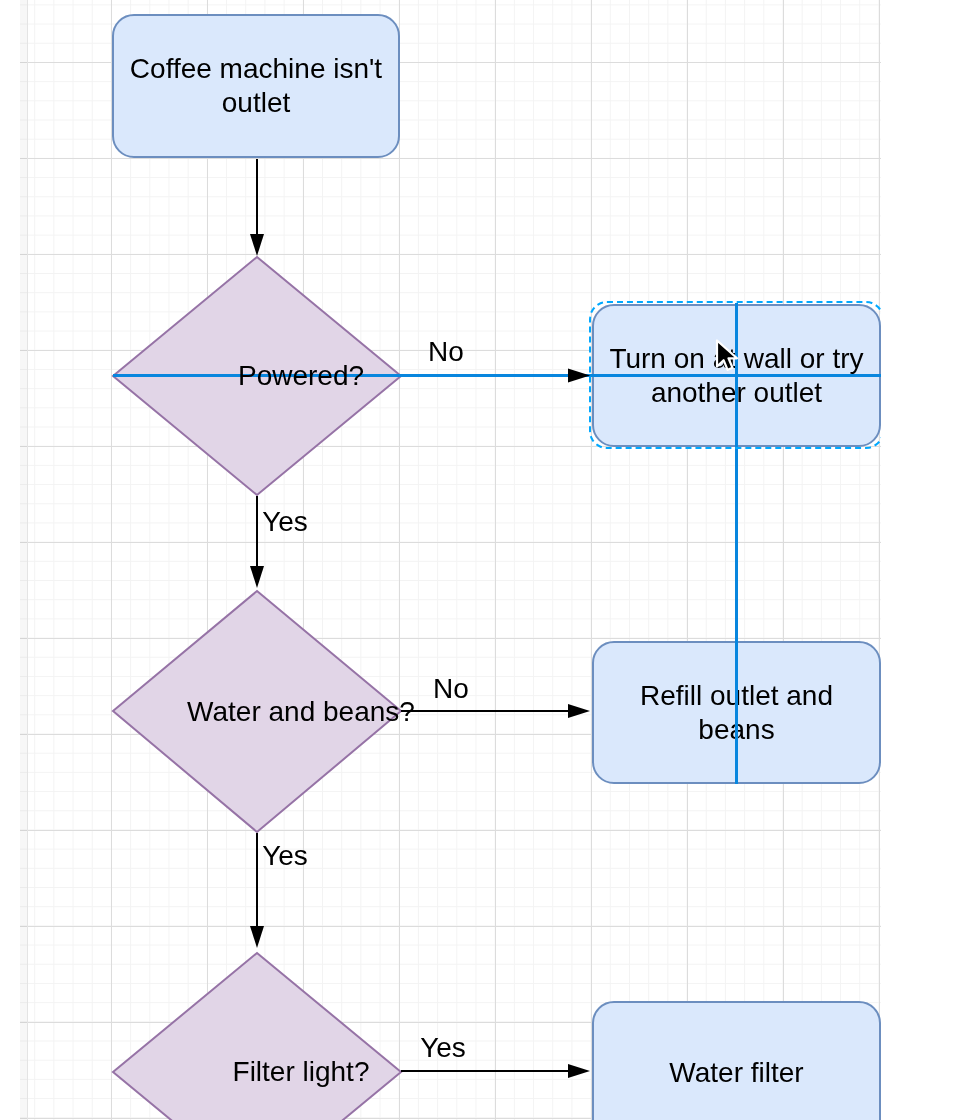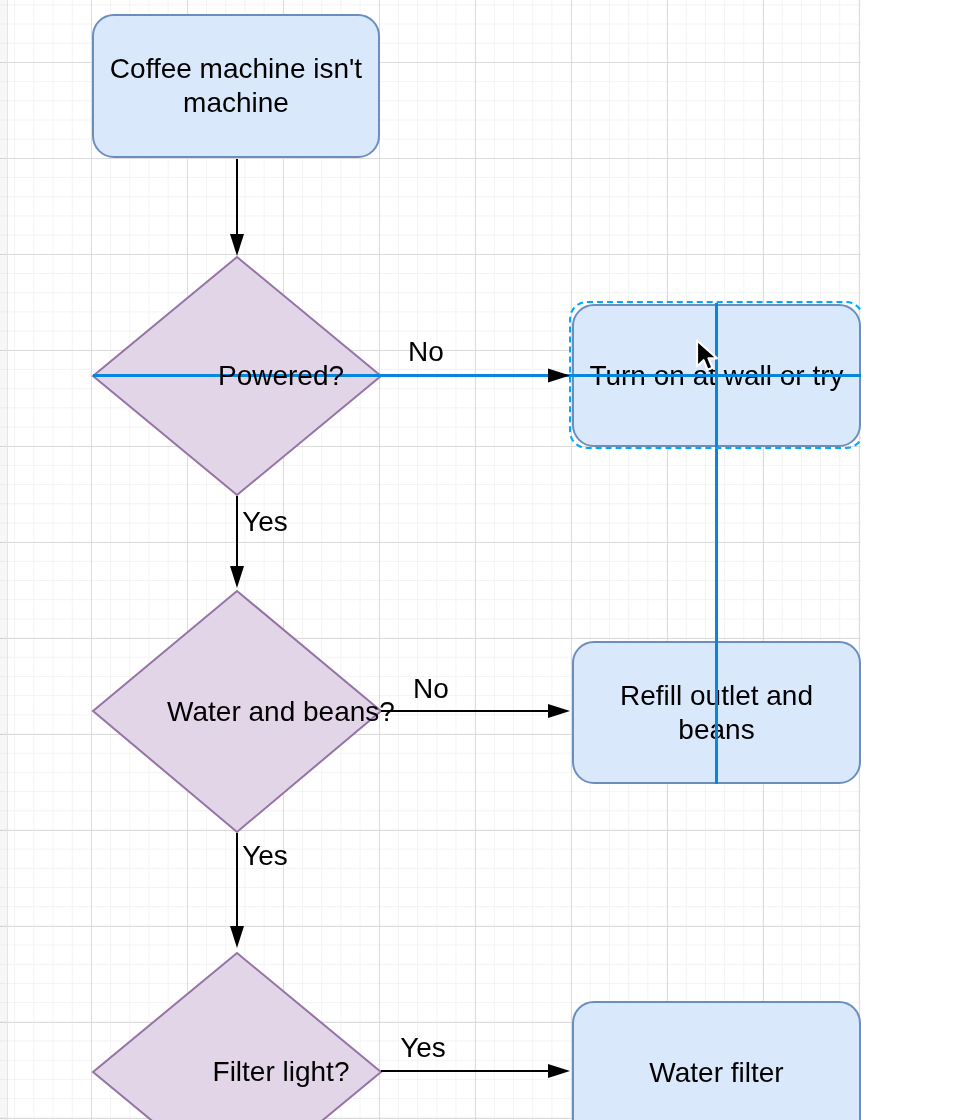--- a/index.html
+++ b/index.html
@@ -9,20 +9,21 @@
     width:861px;height:1120px;
     overflow:hidden;
     background-color:#ffffff;
     background-image:
       linear-gradient(#dcdcdc 1px, transparent 1px),
       linear-gradient(90deg, #dcdcdc 1px, transparent 1px),
       linear-gradient(#f3f3f3 1px, transparent 1px),
       linear-gradient(90deg, #f3f3f3 1px, transparent 1px);
     background-size:96px 96px, 96px 96px, 19.2px 19.2px, 19.2px 19.2px;
     background-position:0 62px, 91px 0, 0 4.4px, 14.2px 0;
+    margin-left:20px;
   }
   .edge-strip{
     position:absolute;left:0;top:0;width:7px;height:100%;
     background:rgba(0,0,0,0.03);
     border-right:1px solid #e4e4e4;
   }
   .abs{position:absolute;}
   .process{
     position:absolute;
     box-sizing:border-box;
@@ -81,25 +82,26 @@
   <svg class="abs" style="left:91px;top:589px;" width="292" height="245">
     <polygon points="146,2 290,122 146,243 2,122" fill="#e1d5e7" stroke="#9673a6" stroke-width="2"></polygon>
   </svg>
 
   <svg class="abs" style="left:91px;top:951px;" width="292" height="242">
     <polygon points="146,2 290,121 146,240 2,121" fill="#e1d5e7" stroke="#9673a6" stroke-width="2"></polygon>
   </svg>
 
   <div class="process" style="left:92px;top:14px;width:288px;height:144px;">
     <span>Coffee machine isn't</span>
-    <span>machine</span>
+    <span>outlet</span>
   </div>
 
   <div class="process" style="left:572px;top:304px;width:289px;height:143px;">
     <span>Turn on at wall or try</span>
+    <span>another outlet</span>
   </div>
 
   <div class="process" style="left:572px;top:641px;width:289px;height:143px;">
     <span>Refill outlet and</span>
     <span>beans</span>
   </div>
 
   <div class="process" style="left:572px;top:1001px;width:289px;height:143px;">
     <span>Water filter</span>
   </div>

